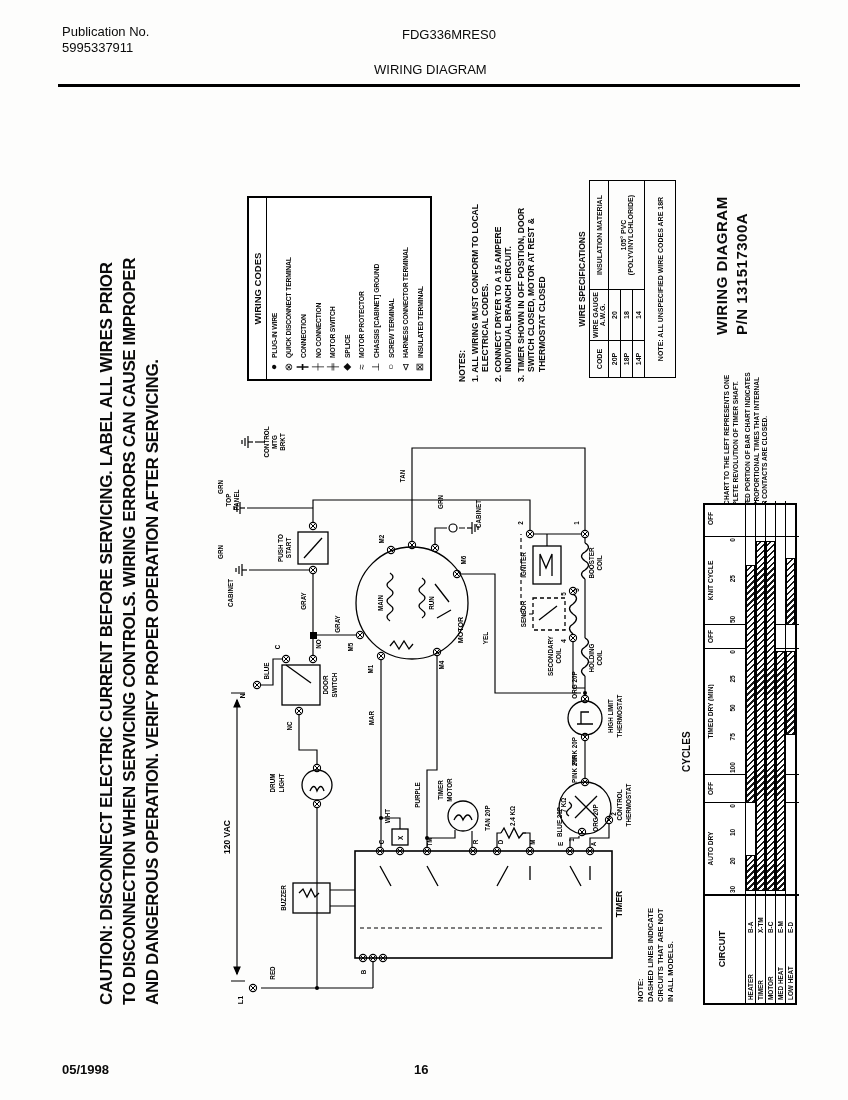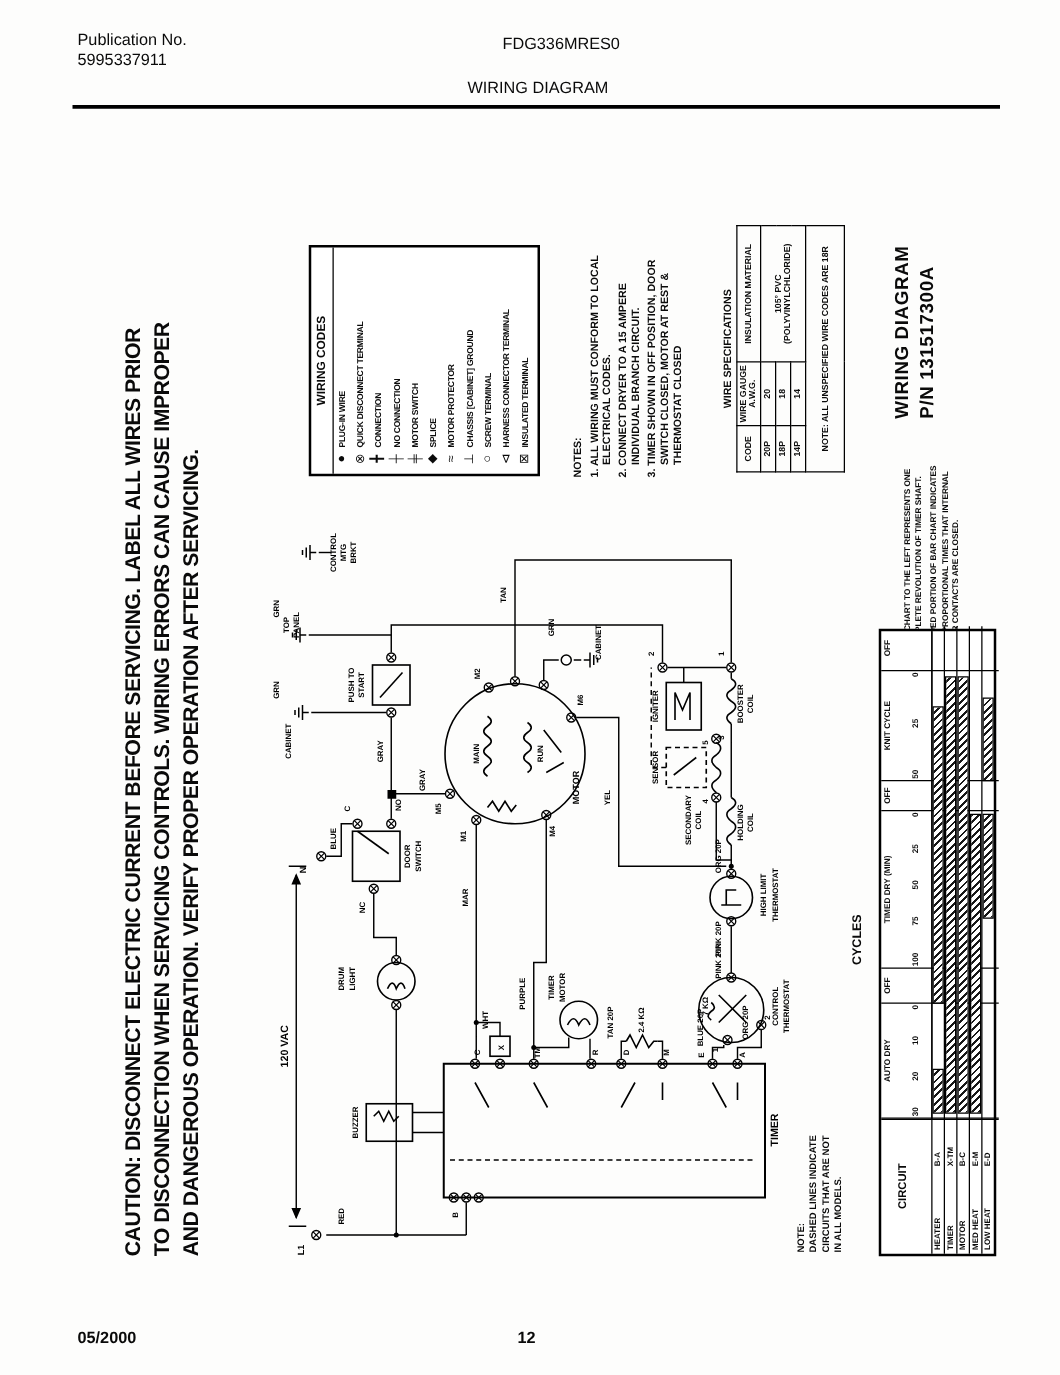--- a/index.html
+++ b/index.html
@@ -507,15 +507,15 @@
       <text class="t6" transform="rotate(-90 247 454)" x="247" y="454">TM</text>
       <text class="t6" transform="rotate(-90 293 454)" x="293" y="454">R</text>
       <text class="t6" transform="rotate(-90 318 454)" x="318" y="454">D</text>
       <text class="t6" transform="rotate(-90 350 454)" x="350" y="454">M</text>
       <text class="t6" transform="rotate(-90 378 456)" x="378" y="456">E</text>
       <text class="t6" transform="rotate(-90 411 456)" x="411" y="456">A</text>
       <text class="t6" transform="rotate(-90 181 584)" x="181" y="584">B</text>
     </g>
   </svg>
 
-  <div class="abs ftr" style="left:62px;top:1062px;">05/2000</div>
-  <div class="abs ftr" style="left:414px;top:1062px;">12</div>
+  <div class="abs ftr" style="left:62px;top:1062px;">05/1998</div>
+  <div class="abs ftr" style="left:414px;top:1062px;">16</div>
 </div>
 
 </body></html>

